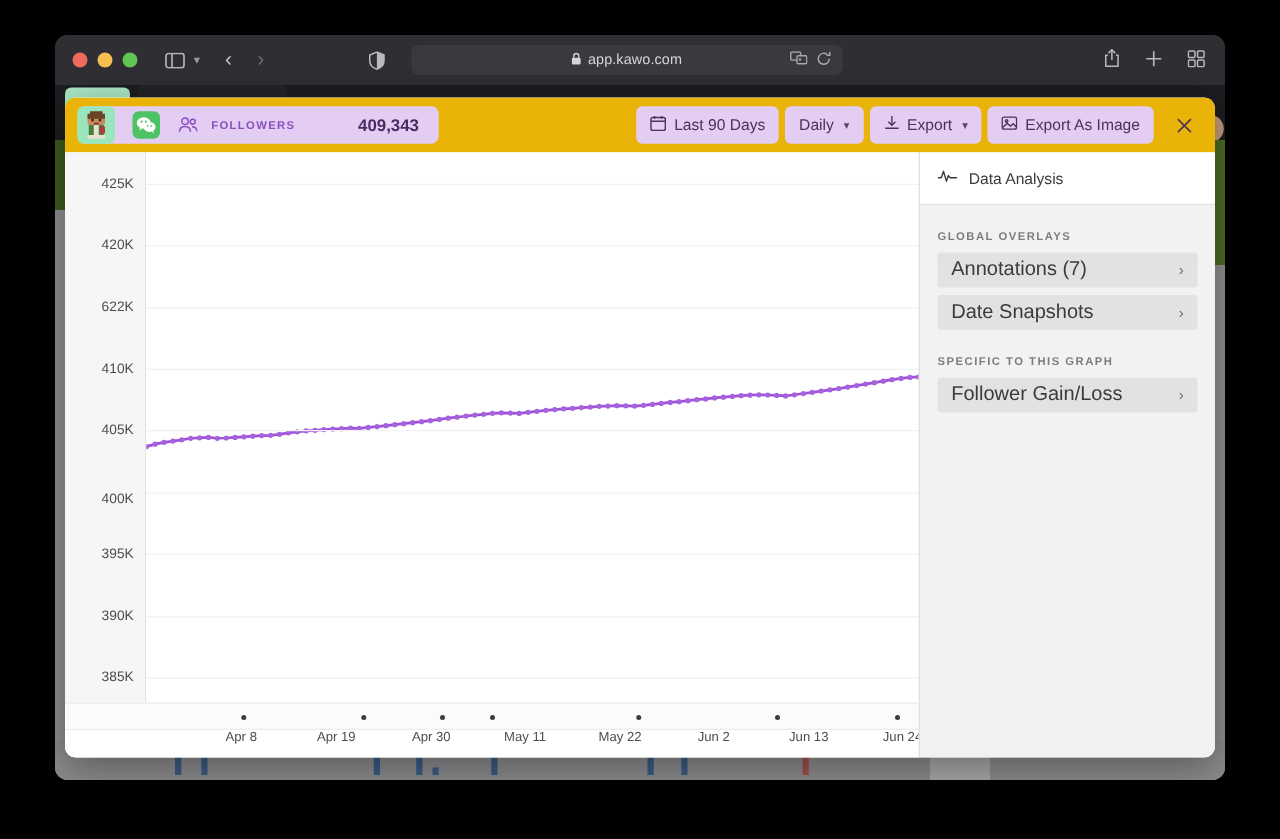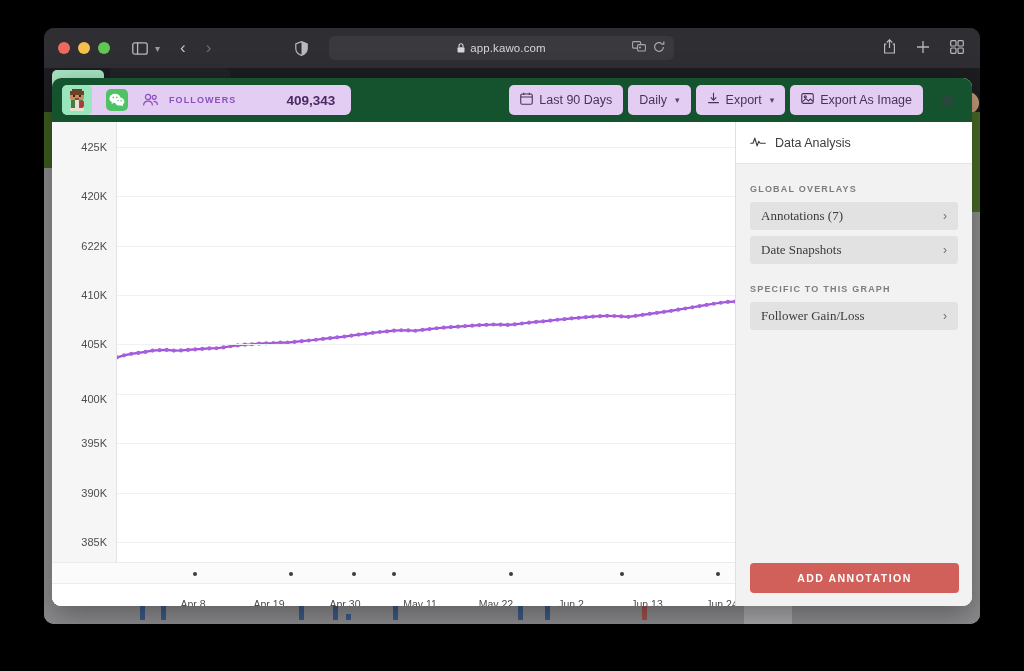--- a/index.html
+++ b/index.html
@@ -95,21 +95,21 @@
   
   #modal {
     position:absolute; left:52px; top:78px; width:920px; height:528px;
     background:#ffffff; border-radius:9px; overflow:hidden;
     box-shadow: 0 8px 30px rgba(0,0,0,.35);
   }
 
   
   #modal-header {
     position:absolute; left:0; top:0; width:920px; height:44px;
-    background:#14532d;
+    background:#eab308;
     display:flex; align-items:center;
   }
   #account-chip {
     display:flex; align-items:center; gap:10px;
     margin-left:10px; height:30px; padding:0 16px 0 0;
     background:#e4cdf3; border-radius:6px;
   }
   #avatar {
     width:30px; height:30px; border-radius:5px; background:#9ae6bc;
     position:relative; overflow:hidden; flex:0 0 auto;
@@ -163,21 +163,21 @@
   #x-axis-band {
     position:absolute; left:0; top:440px; width:683px; height:22px;
     background:#fbfbfb; border-top:1px solid #ececec; border-bottom:1px solid #ececec;
   }
   .annotation-dot {
     position:absolute; top:9px; width:4px; height:4px; border-radius:50%;
     background:#3c3c3c; cursor:pointer;
   }
   #x-labels { position:absolute; left:0; top:462px; width:683px; height:22px; background:#fff; }
   .x-tick {
-    position:absolute; top:14px; color:#4d4d4d; font-size:10.5px;
+    position:absolute; top:0; color:#4d4d4d; font-size:10.5px;
     transform:translateX(-50%); white-space:nowrap;
   }
 
   
   #side-panel {
     position:absolute; left:683px; top:44px; width:237px; height:484px;
     background:#f2f2f2; border-left:1px solid #e0e0e0;
   }
   #panel-header {
     height:42px; background:#ffffff; border-bottom:1px solid #e4e4e4;
@@ -186,21 +186,21 @@
   #panel-header-title { color:#3b3b3b; font-size:12.5px; }
   .panel-section-title {
     color:#7d7d7d; font-size:9px; font-weight:bold; letter-spacing:1.2px;
     margin:20px 0 8px 14px;
   }
   .panel-row {
     margin:0 14px 6px 14px; height:28px; background:#e2e2e2; border-radius:3px;
     display:flex; align-items:center; justify-content:space-between;
     padding:0 11px; cursor:pointer;
   }
-  .panel-row-label { color:#3b3b3b; font-size:13px;font-family:Liberation Serif, serif; }
+  .panel-row-label { color:#3b3b3b; font-size:16px; }
   .panel-row-chevron { color:#6e6e6e; font-size:12px; }
   #add-annotation {
     position:absolute; left:14px; bottom:13px; width:209px; height:30px;
     background:#d2605a; border-radius:4px; border:none;
     color:#ffffff; font-size:10.5px; font-weight:bold; letter-spacing:1.5px;
     cursor:pointer;
   }
 </style>
 </head>
 <body>
@@ -543,15 +543,14 @@
       <span class="panel-row-label">Date Snapshots</span>
       <span class="panel-row-chevron">›</span>
     </div>
 
     <div class="panel-section-title">SPECIFIC TO THIS GRAPH</div>
     <div class="panel-row">
       <span class="panel-row-label">Follower Gain/Loss</span>
       <span class="panel-row-chevron">›</span>
     </div>
 
-    <button id="add-annotation">ADD ANNOTATION</button>
   </div>
 </div>
 
 </body></html>

